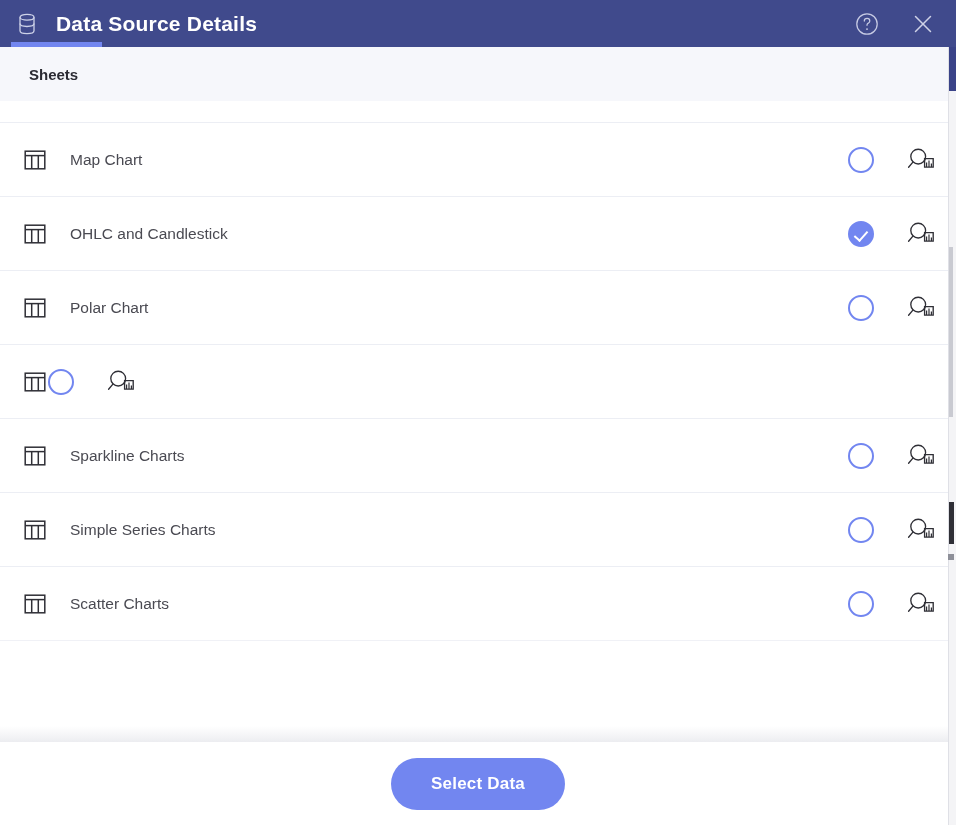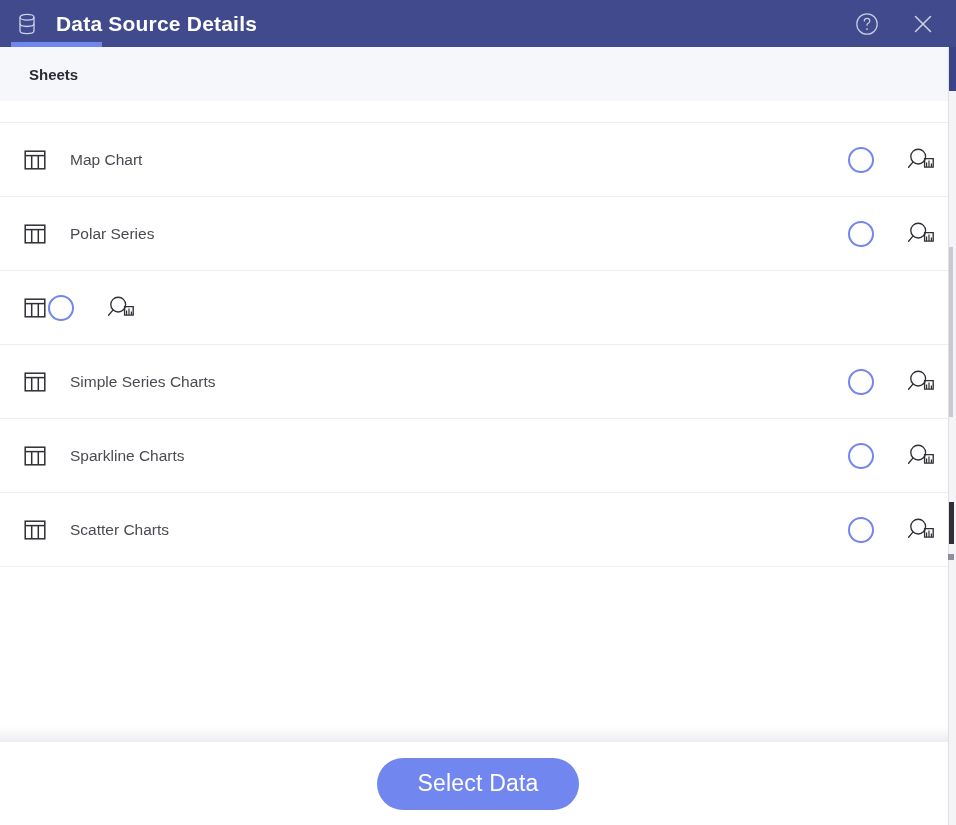--- a/index.html
+++ b/index.html
@@ -218,22 +218,22 @@
     box-sizing: border-box;
   }
   .select-data-btn {
     background: #7286f0;
     color: #ffffff;
     border: none;
     border-radius: 28px;
     height: 52px;
     padding: 0 40px;
     font-family: "Liberation Sans", sans-serif;
-    font-size: 23px;
-    font-weight: normal;
+    font-size: 17px;
+    font-weight: bold;
     letter-spacing: .2px;
     cursor: pointer;
     line-height: 1;
   }
 
   
   .page-scrollbar {
     position: absolute;
     right: 0;
     top: 47px;
@@ -345,80 +345,100 @@
               </svg>
             </span>
           </div>
           <div class="sheet-row">
             <span class="grid-icon"><svg viewBox="0 0 26 26" width="26" height="26" fill="none" stroke="#2f2f36" stroke-width="1.5">
                 <rect x="3.2" y="4.2" width="19.6" height="17.6"></rect>
                 <path d="M3.2 8.6 H22.8"></path>
                 <path d="M9.7 8.6 V21.8"></path>
                 <path d="M16.3 8.6 V21.8"></path>
               </svg></span>
-            <span class="sheet-label">Polar Series</span>
-            <span class="radio"></span>
-            <span class="preview-btn">
-              <svg viewBox="0 0 32 30" width="32" height="30" fill="none" stroke="#2f2f36" stroke-width="1.35">
-                <circle cx="13.2" cy="11.6" r="7.4"></circle>
-                <path d="M7.9 17.1 L3.6 22.2" stroke-linecap="round"></path>
-                <path d="M19.6 22.1 V13.6 H28.2 V22.1 Z"></path>
-                <path d="M21.6 22.1 V17.4" stroke-width="1.2"></path>
-                <path d="M24.0 22.1 V15.6" stroke-width="1.2"></path>
-                <path d="M26.4 22.1 V18.4" stroke-width="1.2"></path>
-              </svg>
-            </span>
-          </div>
-          <div class="sheet-row">
-            <span class="grid-icon"><svg viewBox="0 0 26 26" width="26" height="26" fill="none" stroke="#2f2f36" stroke-width="1.5">
-                <rect x="3.2" y="4.2" width="19.6" height="17.6"></rect>
-                <path d="M3.2 8.6 H22.8"></path>
-                <path d="M9.7 8.6 V21.8"></path>
-                <path d="M16.3 8.6 V21.8"></path>
-              </svg></span>
+            <span class="sheet-label">OHLC and Candlestick</span>
+            <span class="radio checked"></span>
+            <span class="preview-btn">
+              <svg viewBox="0 0 32 30" width="32" height="30" fill="none" stroke="#2f2f36" stroke-width="1.35">
+                <circle cx="13.2" cy="11.6" r="7.4"></circle>
+                <path d="M7.9 17.1 L3.6 22.2" stroke-linecap="round"></path>
+                <path d="M19.6 22.1 V13.6 H28.2 V22.1 Z"></path>
+                <path d="M21.6 22.1 V17.4" stroke-width="1.2"></path>
+                <path d="M24.0 22.1 V15.6" stroke-width="1.2"></path>
+                <path d="M26.4 22.1 V18.4" stroke-width="1.2"></path>
+              </svg>
+            </span>
+          </div>
+          <div class="sheet-row">
+            <span class="grid-icon"><svg viewBox="0 0 26 26" width="26" height="26" fill="none" stroke="#2f2f36" stroke-width="1.5">
+                <rect x="3.2" y="4.2" width="19.6" height="17.6"></rect>
+                <path d="M3.2 8.6 H22.8"></path>
+                <path d="M9.7 8.6 V21.8"></path>
+                <path d="M16.3 8.6 V21.8"></path>
+              </svg></span>
+            <span class="sheet-label">Polar Chart</span>
+            <span class="radio"></span>
+            <span class="preview-btn">
+              <svg viewBox="0 0 32 30" width="32" height="30" fill="none" stroke="#2f2f36" stroke-width="1.35">
+                <circle cx="13.2" cy="11.6" r="7.4"></circle>
+                <path d="M7.9 17.1 L3.6 22.2" stroke-linecap="round"></path>
+                <path d="M19.6 22.1 V13.6 H28.2 V22.1 Z"></path>
+                <path d="M21.6 22.1 V17.4" stroke-width="1.2"></path>
+                <path d="M24.0 22.1 V15.6" stroke-width="1.2"></path>
+                <path d="M26.4 22.1 V18.4" stroke-width="1.2"></path>
+              </svg>
+            </span>
+          </div>
+          <div class="sheet-row">
+            <span class="grid-icon"><svg viewBox="0 0 26 26" width="26" height="26" fill="none" stroke="#2f2f36" stroke-width="1.5">
+                <rect x="3.2" y="4.2" width="19.6" height="17.6"></rect>
+                <path d="M3.2 8.6 H22.8"></path>
+                <path d="M9.7 8.6 V21.8"></path>
+                <path d="M16.3 8.6 V21.8"></path>
+              </svg></span>
+            <span class="radio"></span>
+            <span class="preview-btn">
+              <svg viewBox="0 0 32 30" width="32" height="30" fill="none" stroke="#2f2f36" stroke-width="1.35">
+                <circle cx="13.2" cy="11.6" r="7.4"></circle>
+                <path d="M7.9 17.1 L3.6 22.2" stroke-linecap="round"></path>
+                <path d="M19.6 22.1 V13.6 H28.2 V22.1 Z"></path>
+                <path d="M21.6 22.1 V17.4" stroke-width="1.2"></path>
+                <path d="M24.0 22.1 V15.6" stroke-width="1.2"></path>
+                <path d="M26.4 22.1 V18.4" stroke-width="1.2"></path>
+              </svg>
+            </span>
+          </div>
+          <div class="sheet-row">
+            <span class="grid-icon"><svg viewBox="0 0 26 26" width="26" height="26" fill="none" stroke="#2f2f36" stroke-width="1.5">
+                <rect x="3.2" y="4.2" width="19.6" height="17.6"></rect>
+                <path d="M3.2 8.6 H22.8"></path>
+                <path d="M9.7 8.6 V21.8"></path>
+                <path d="M16.3 8.6 V21.8"></path>
+              </svg></span>
+            <span class="sheet-label">Sparkline Charts</span>
             <span class="radio"></span>
             <span class="preview-btn">
               <svg viewBox="0 0 32 30" width="32" height="30" fill="none" stroke="#2f2f36" stroke-width="1.35">
                 <circle cx="13.2" cy="11.6" r="7.4"></circle>
                 <path d="M7.9 17.1 L3.6 22.2" stroke-linecap="round"></path>
                 <path d="M19.6 22.1 V13.6 H28.2 V22.1 Z"></path>
                 <path d="M21.6 22.1 V17.4" stroke-width="1.2"></path>
                 <path d="M24.0 22.1 V15.6" stroke-width="1.2"></path>
                 <path d="M26.4 22.1 V18.4" stroke-width="1.2"></path>
               </svg>
             </span>
           </div>
           <div class="sheet-row">
             <span class="grid-icon"><svg viewBox="0 0 26 26" width="26" height="26" fill="none" stroke="#2f2f36" stroke-width="1.5">
                 <rect x="3.2" y="4.2" width="19.6" height="17.6"></rect>
                 <path d="M3.2 8.6 H22.8"></path>
                 <path d="M9.7 8.6 V21.8"></path>
                 <path d="M16.3 8.6 V21.8"></path>
               </svg></span>
             <span class="sheet-label">Simple Series Charts</span>
-            <span class="radio"></span>
-            <span class="preview-btn">
-              <svg viewBox="0 0 32 30" width="32" height="30" fill="none" stroke="#2f2f36" stroke-width="1.35">
-                <circle cx="13.2" cy="11.6" r="7.4"></circle>
-                <path d="M7.9 17.1 L3.6 22.2" stroke-linecap="round"></path>
-                <path d="M19.6 22.1 V13.6 H28.2 V22.1 Z"></path>
-                <path d="M21.6 22.1 V17.4" stroke-width="1.2"></path>
-                <path d="M24.0 22.1 V15.6" stroke-width="1.2"></path>
-                <path d="M26.4 22.1 V18.4" stroke-width="1.2"></path>
-              </svg>
-            </span>
-          </div>
-          <div class="sheet-row">
-            <span class="grid-icon"><svg viewBox="0 0 26 26" width="26" height="26" fill="none" stroke="#2f2f36" stroke-width="1.5">
-                <rect x="3.2" y="4.2" width="19.6" height="17.6"></rect>
-                <path d="M3.2 8.6 H22.8"></path>
-                <path d="M9.7 8.6 V21.8"></path>
-                <path d="M16.3 8.6 V21.8"></path>
-              </svg></span>
-            <span class="sheet-label">Sparkline Charts</span>
             <span class="radio"></span>
             <span class="preview-btn">
               <svg viewBox="0 0 32 30" width="32" height="30" fill="none" stroke="#2f2f36" stroke-width="1.35">
                 <circle cx="13.2" cy="11.6" r="7.4"></circle>
                 <path d="M7.9 17.1 L3.6 22.2" stroke-linecap="round"></path>
                 <path d="M19.6 22.1 V13.6 H28.2 V22.1 Z"></path>
                 <path d="M21.6 22.1 V17.4" stroke-width="1.2"></path>
                 <path d="M24.0 22.1 V15.6" stroke-width="1.2"></path>
                 <path d="M26.4 22.1 V18.4" stroke-width="1.2"></path>
               </svg>

